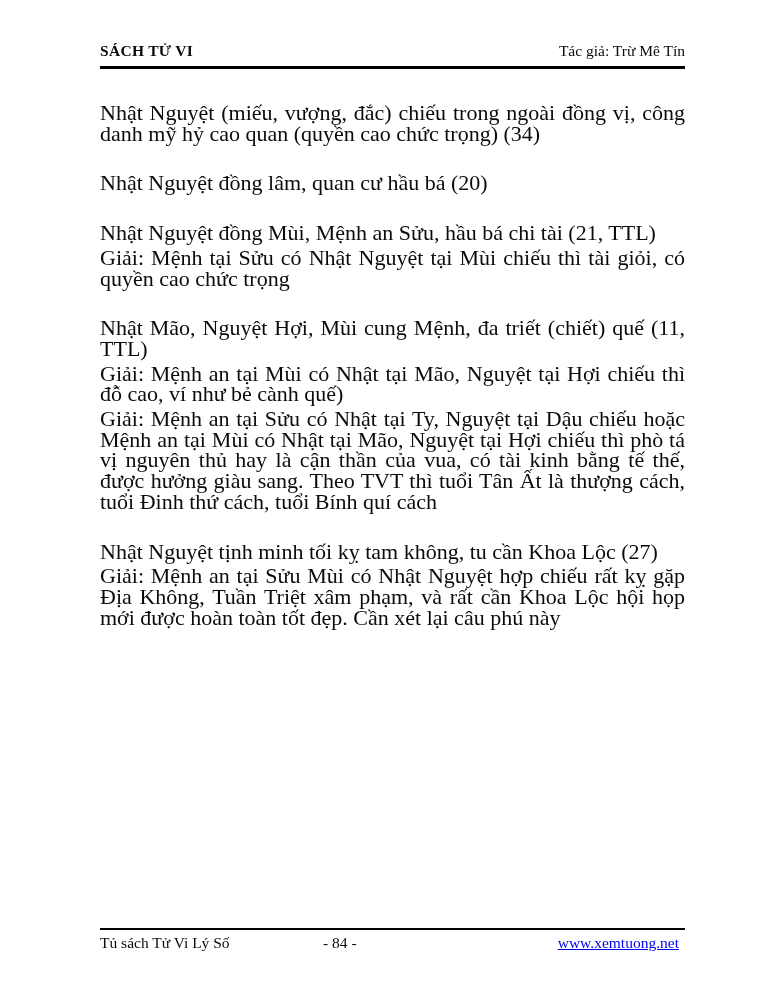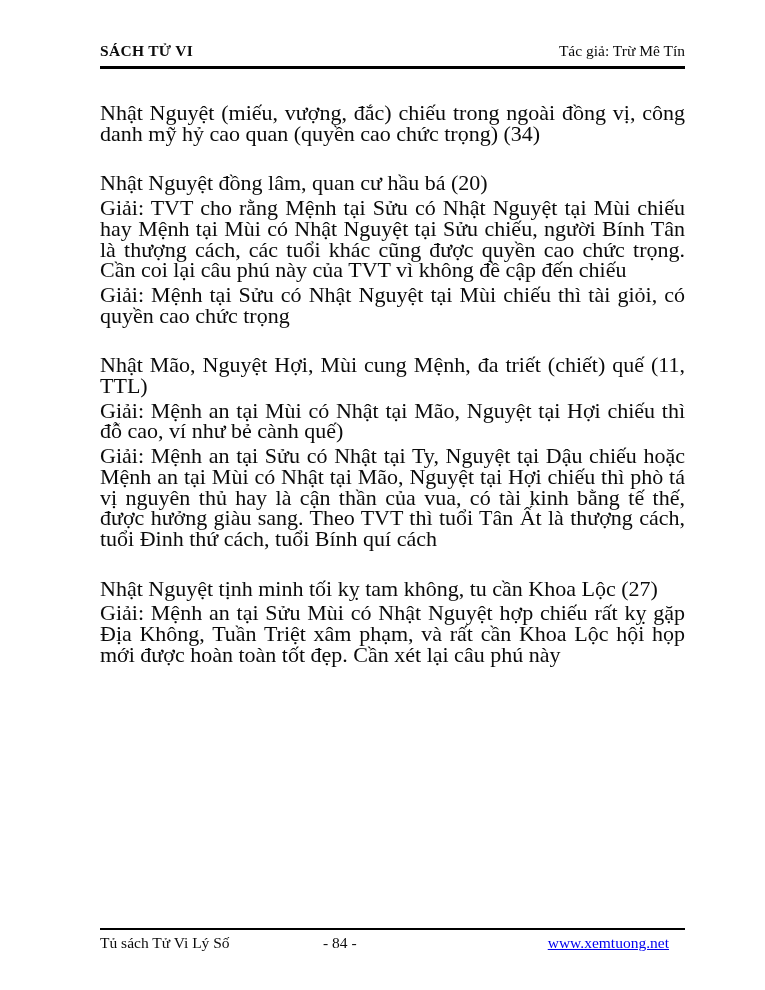--- a/index.html
+++ b/index.html
@@ -82,41 +82,41 @@
     left: 0;
     top: 0;
   }
   .footer .page-number {
     position: absolute;
     left: 223px;
     top: 0;
   }
   .footer .website {
     position: absolute;
-    right: 16px;
+    right: 6px;
     top: 0;
     color: #0000ee;
     text-decoration: underline;
     cursor: pointer;
   }
 </style>
 </head>
 <body>
 
 <div class="page">
 
   <div class="header">
     <span class="book-title">SÁCH TỬ VI</span>
     <span class="author">Tác giả: Trừ Mê Tín</span>
   </div>
 
   <div class="content">
     <p class="phu first">Nhật Nguyệt (miếu, vượng, đắc) chiếu trong ngoài đồng vị, công danh mỹ hỷ cao quan (quyền cao chức trọng) (34)</p>
     <p class="phu">Nhật Nguyệt đồng lâm, quan cư hầu bá (20)</p>
-    <p class="giai">Giải: TVT cho rằng Mệnh tại Sửu có Nhật Nguyệt tại Mùi chiếu hay Mệnh tại Mùi có Nhật Nguyệt tại Sửu chiếu, người Bính Tân là thượng cách, các tuổi khác cũng được quyền cao chức trọng. Cần coi lại câu phú này của TVT vì không đề cập đến chiếu</p>
+    <p class="phu">Nhật Nguyệt đồng Mùi, Mệnh an Sửu, hầu bá chi tài  (21, TTL)</p>
     <p class="giai">Giải: Mệnh tại Sửu có Nhật Nguyệt tại Mùi chiếu thì tài giỏi, có quyền cao chức trọng</p>
     <p class="phu">Nhật Mão, Nguyệt Hợi, Mùi cung Mệnh, đa triết (chiết) quế  (11, TTL)</p>
     <p class="giai">Giải: Mệnh an tại Mùi có Nhật tại Mão, Nguyệt tại Hợi chiếu thì đỗ cao, ví  như bẻ cành quế)</p>
     <p class="giai">Giải: Mệnh an tại Sửu có Nhật tại Ty, Nguyệt tại Dậu chiếu hoặc Mệnh an tại Mùi có Nhật tại Mão, Nguyệt tại Hợi chiếu  thì phò tá vị nguyên thủ hay là cận thần của vua, có tài kinh bằng tế thế, được hưởng giàu sang. Theo TVT thì tuổi Tân Ất là thượng cách, tuổi Đinh thứ cách, tuổi Bính quí cách</p>
     <p class="phu">Nhật Nguyệt tịnh minh tối kỵ tam không, tu cần Khoa Lộc  (27)</p>
     <p class="giai">Giải: Mệnh an tại Sửu Mùi có Nhật Nguyệt hợp chiếu rất kỵ gặp Địa Không, Tuần Triệt xâm phạm, và rất cần Khoa Lộc hội họp mới được hoàn toàn tốt đẹp. Cần xét lại câu phú này</p>
   </div>
 
   <div class="footer">
     <div class="footer-inner">

